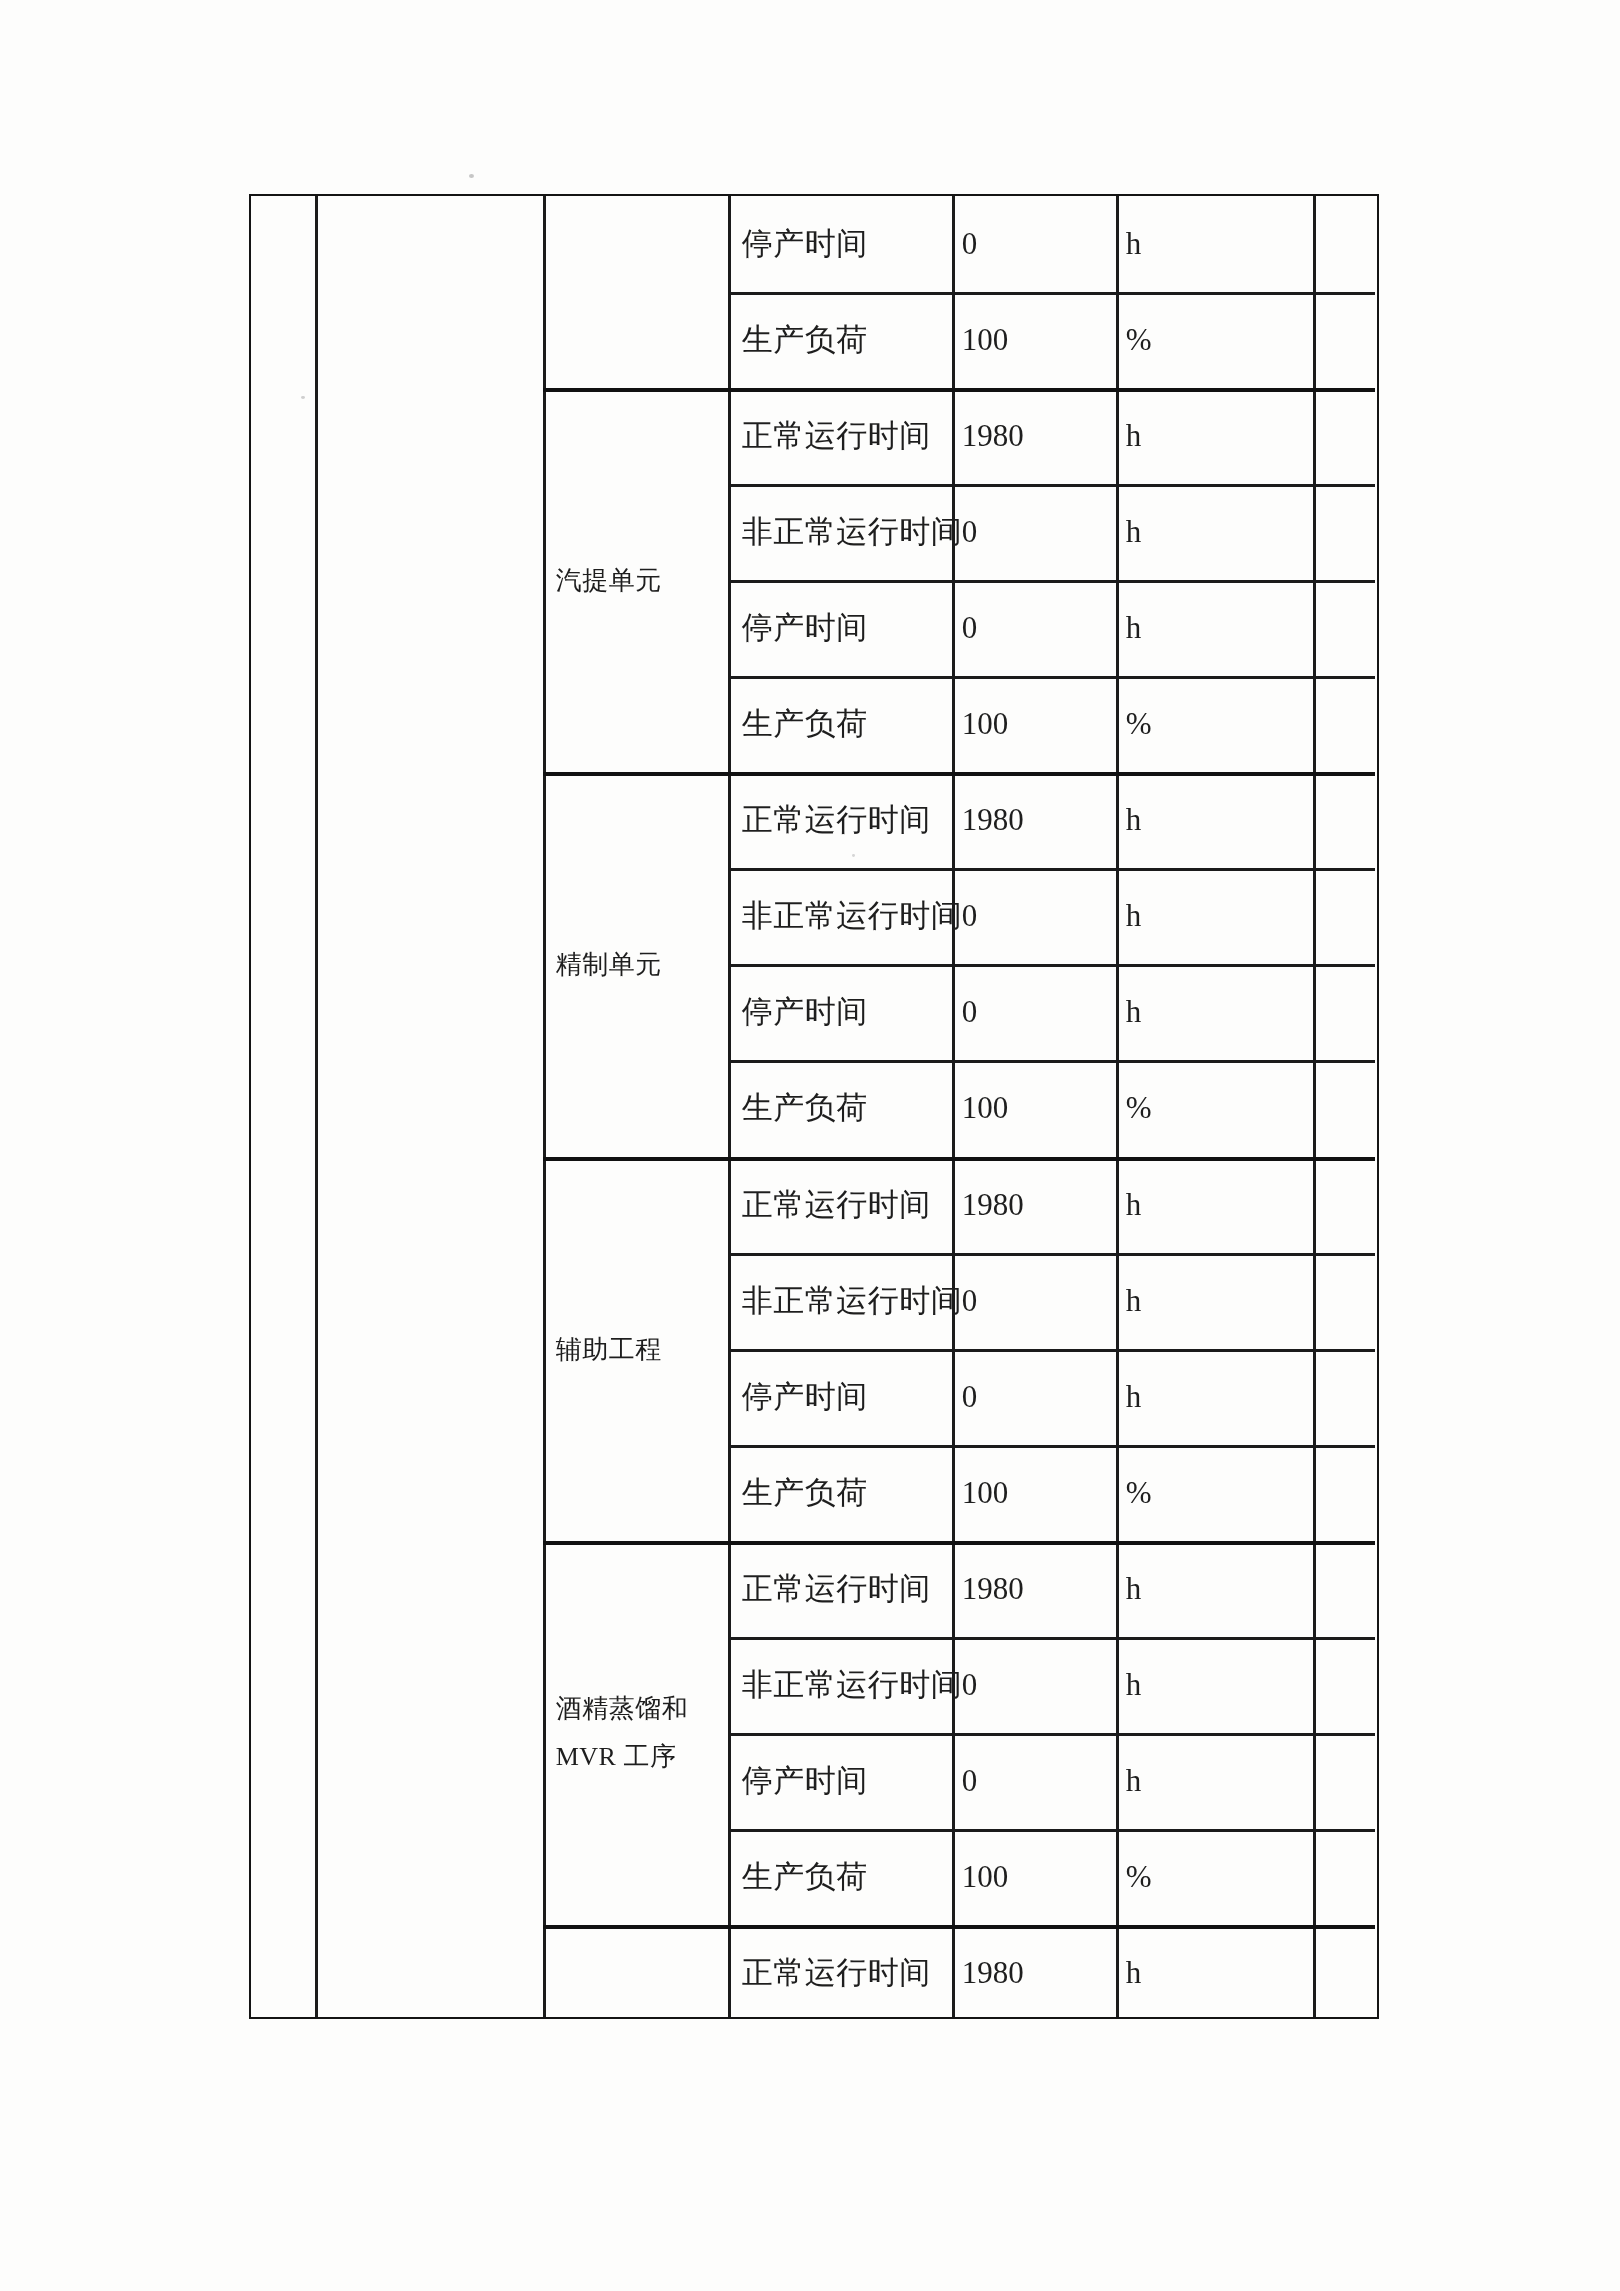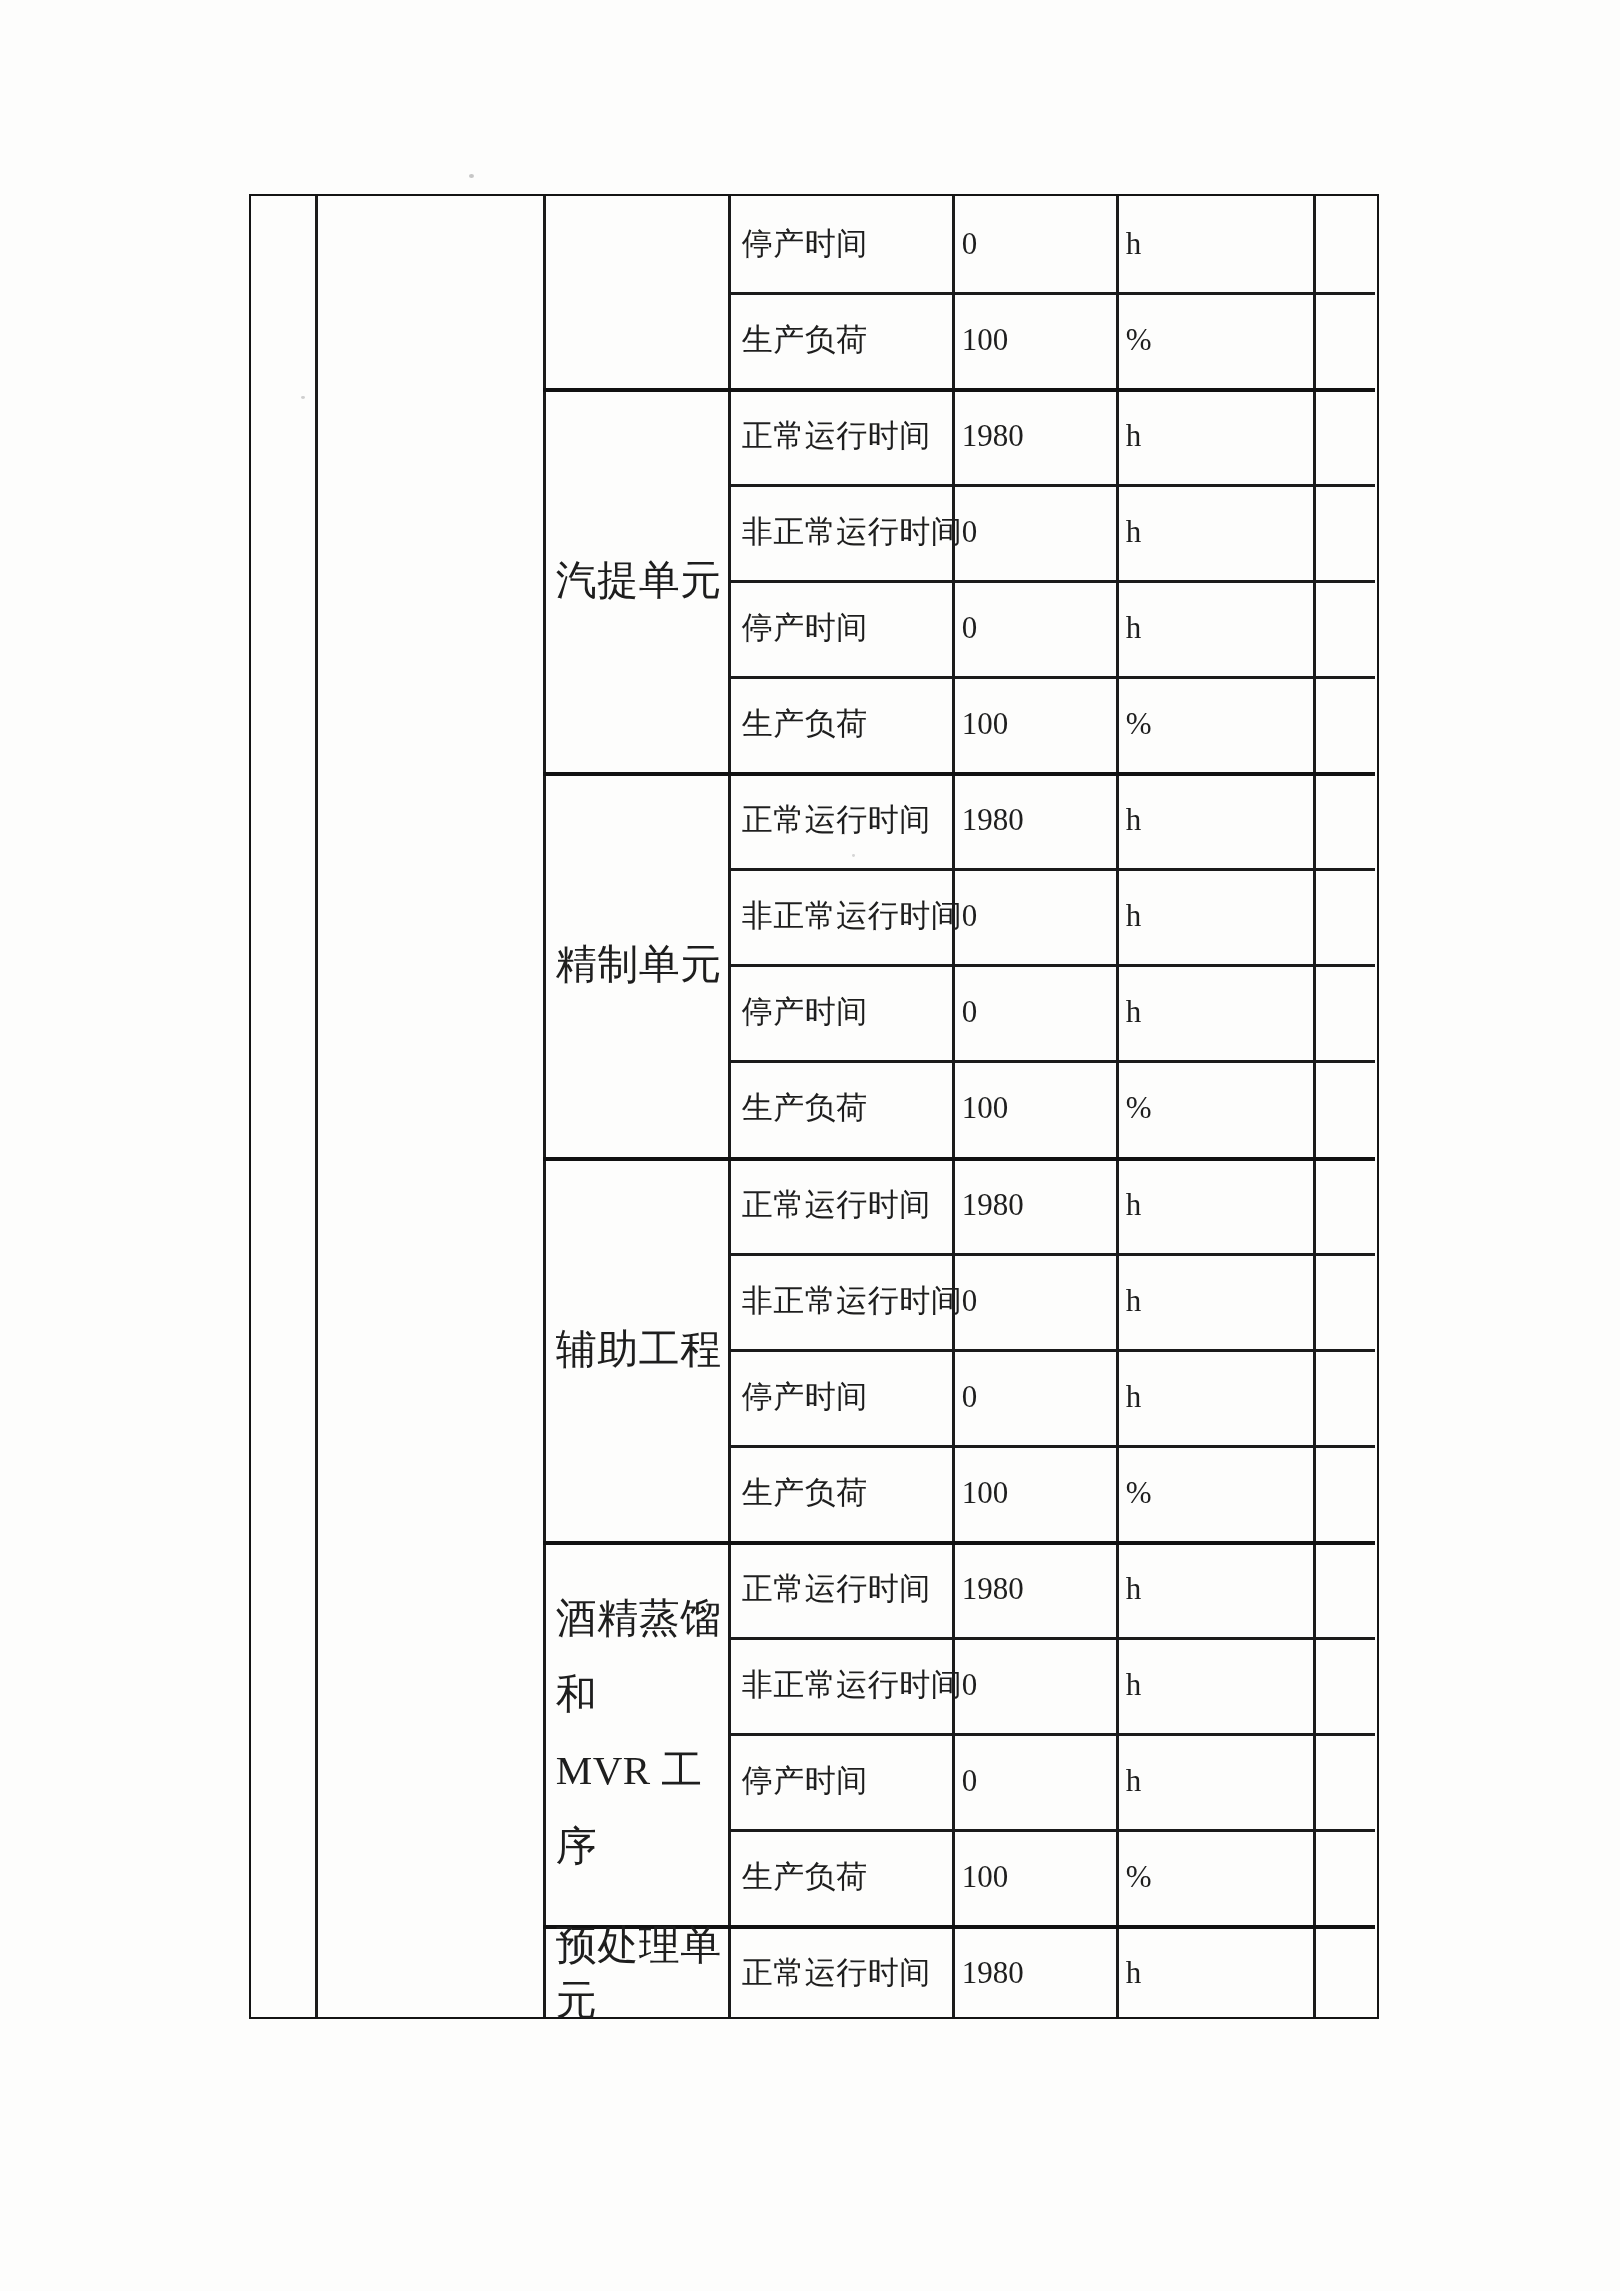--- a/index.html
+++ b/index.html
@@ -59,21 +59,21 @@
   .c-val    { width: 165px; padding-left: 14.7px; }
   .c-unit   { width: 197px; padding-left: 13.7px; }
   .unitcell {
     position: absolute;
     left: 292px;
     width: 185px;
     box-sizing: border-box;
     padding-left: 12.7px;
     display: flex;
     align-items: center;
-    font-size: 41px;
+    font-size: 26px;
     letter-spacing: 0.5px;
   }
   .unitcell .two-line span { display: block; line-height: 1.85; }
   .speck {
     position: absolute;
     border-radius: 50%;
   }
 </style>
 </head>
 <body>
@@ -121,23 +121,20 @@
     </div>
     <div class="unitcell" style="top:961px;height:384px;font-family:Liberation Serif, serif;">
       <span>辅助工程</span>
     </div>
     <div class="unitcell" style="top:1345px;height:384px;">
       <div class="two-line">
         <span>酒精蒸馏和</span>
         <span>MVR 工序</span>
       </div>
     </div>
-    <div class="unitcell" style="top:1729px;height:96px;">
-      <span>预处理单元</span>
-    </div>
 
     <div class="trow" style="top:0px;">
       <div class="cell c-metric">停产时间</div>
       <div class="cell c-val">0</div>
       <div class="cell c-unit">h</div>
     </div>
     <div class="trow" style="top:96px;">
       <div class="cell c-metric">生产负荷</div>
       <div class="cell c-val">100</div>
       <div class="cell c-unit">%</div>

